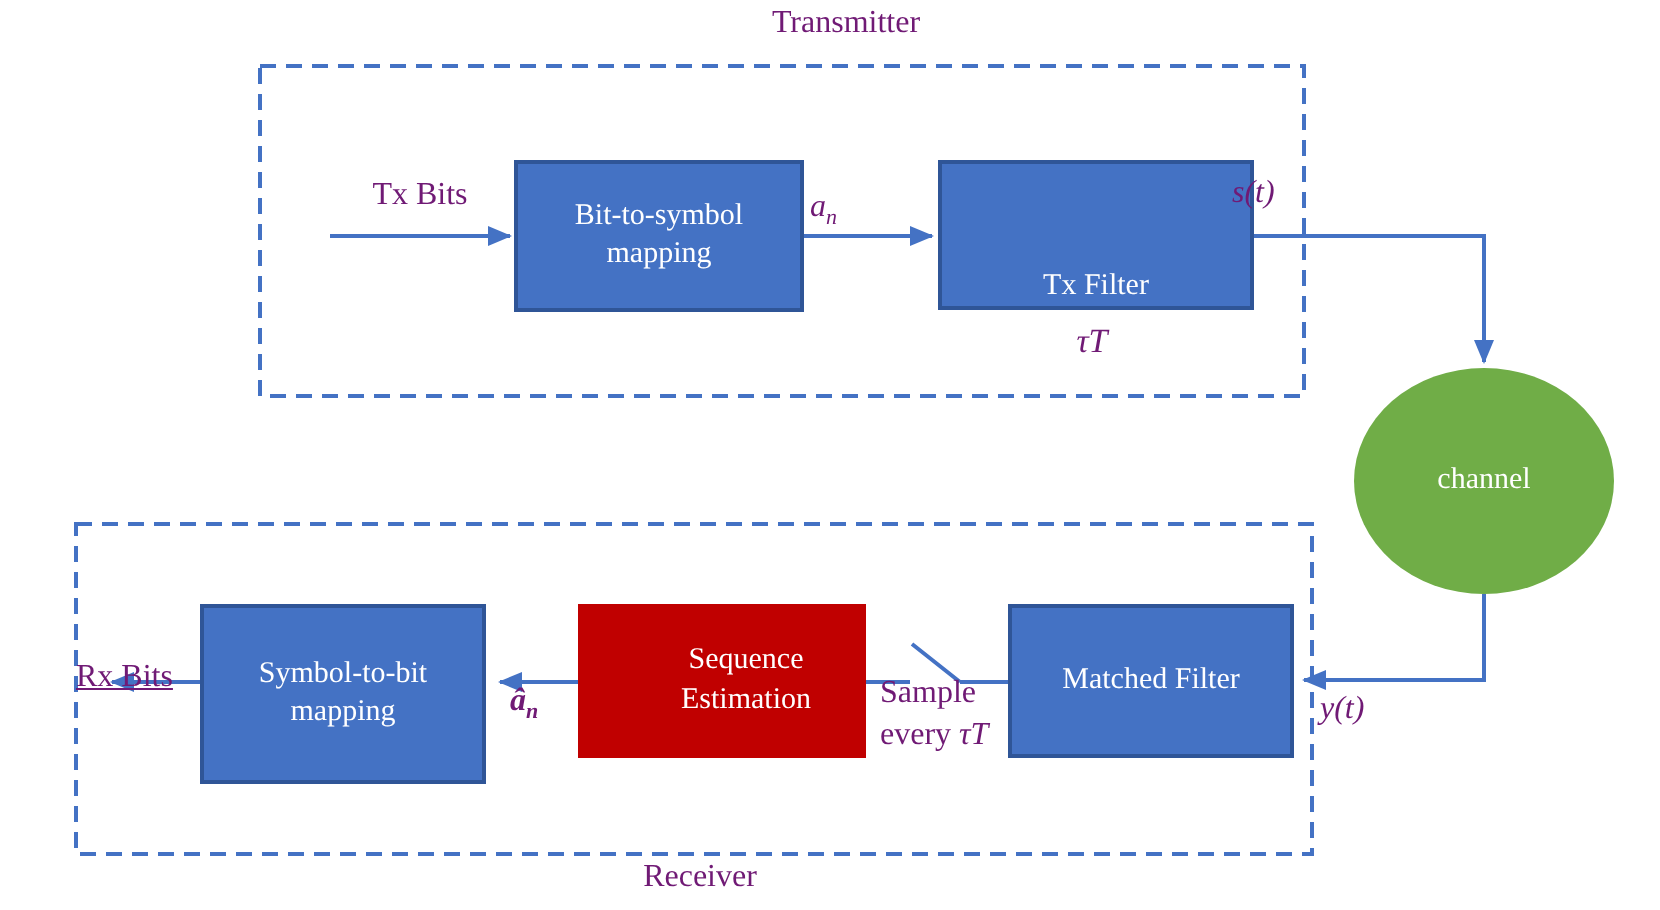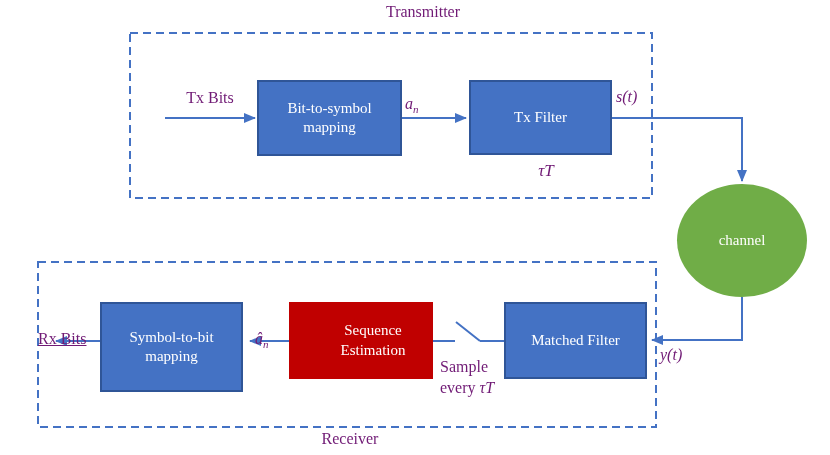--- a/index.html
+++ b/index.html
@@ -35,36 +35,36 @@
   .red{background:#C00000;border:2px solid #C00000;padding-left:24px;}
   .ellipse{
     position:absolute;
     border-radius:50%;
     background:#70AD47;
     display:flex;align-items:center;justify-content:center;
     color:#ffffff;font-size:15px;
   }
   
   #box-bit-to-symbol{left:257px;top:80px;width:145px;height:76px;justify-content:center;}
-  #box-tx-filter{left:469px;top:80px;width:143px;height:75px;}
+  #box-tx-filter{left:469px;top:80px;width:158px;height:75px;justify-content:flex-end;}
   #box-symbol-to-bit{left:100px;top:302px;width:143px;height:90px;}
   #box-sequence-estimation{left:289px;top:302px;width:144px;height:77px;}
   #box-matched-filter{left:504px;top:302px;width:143px;height:77px;}
   #channel-ellipse{left:677px;top:184px;width:130px;height:113px;}
   
   #transmitter-label{left:423px;top:3px;}
   #receiver-label{left:350px;top:430px;}
   #tx-bits-label{left:210px;top:89px;}
   #rx-bits-label{left:38px;top:330px;text-decoration:underline;}
   #an-label{left:405px;top:95px;}
   #st-label{left:616px;top:88px;}
   #tauT-label{left:546px;top:161px;font-size:17px;}
   #yt-label{left:660px;top:346px;}
-  #ahat-label{left:255px;top:330px;}
-  #sample-label{left:440px;top:356px;line-height:21px;white-space:nowrap;}
+  #ahat-label{left:255px;top:342px;font-weight:bold;}
+  #sample-label{left:440px;top:336px;line-height:21px;white-space:nowrap;}
 </style>
 </head>
 <body>
 
 <div id="canvas">
 
   <svg id="wires" viewBox="0 0 830 455" xmlns="http://www.w3.org/2000/svg">
     <defs>
       <marker id="arrowhead" viewBox="0 0 12 10" refX="11" refY="5" markerWidth="12" markerHeight="10" markerUnits="userSpaceOnUse" orient="auto">
         <path d="M0,0 L12,5 L0,10 Z" fill="#4472C4"></path>

